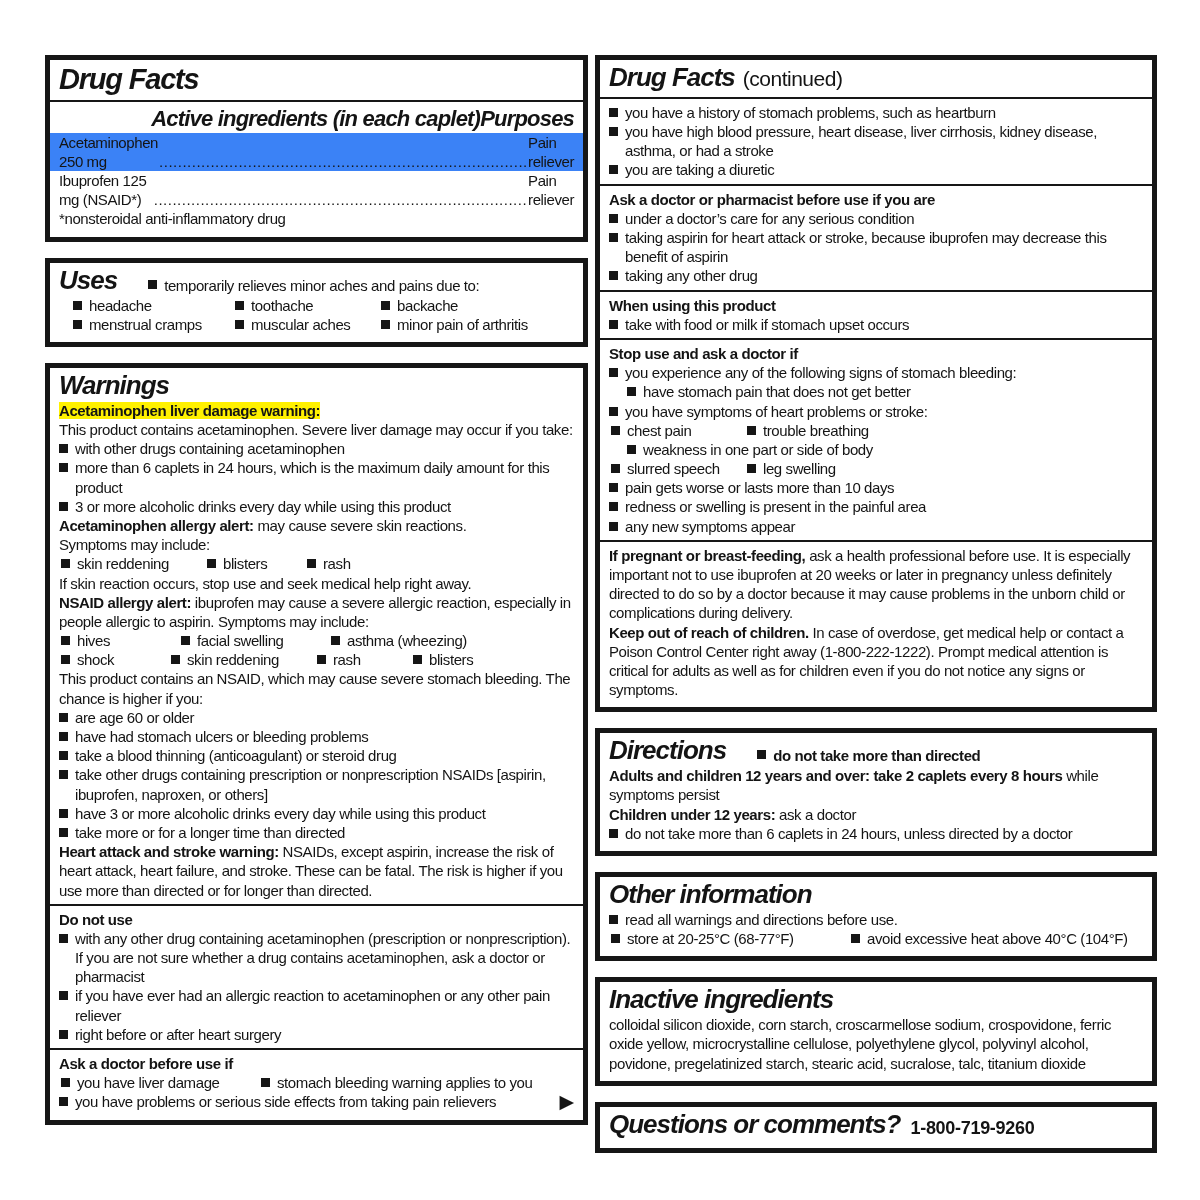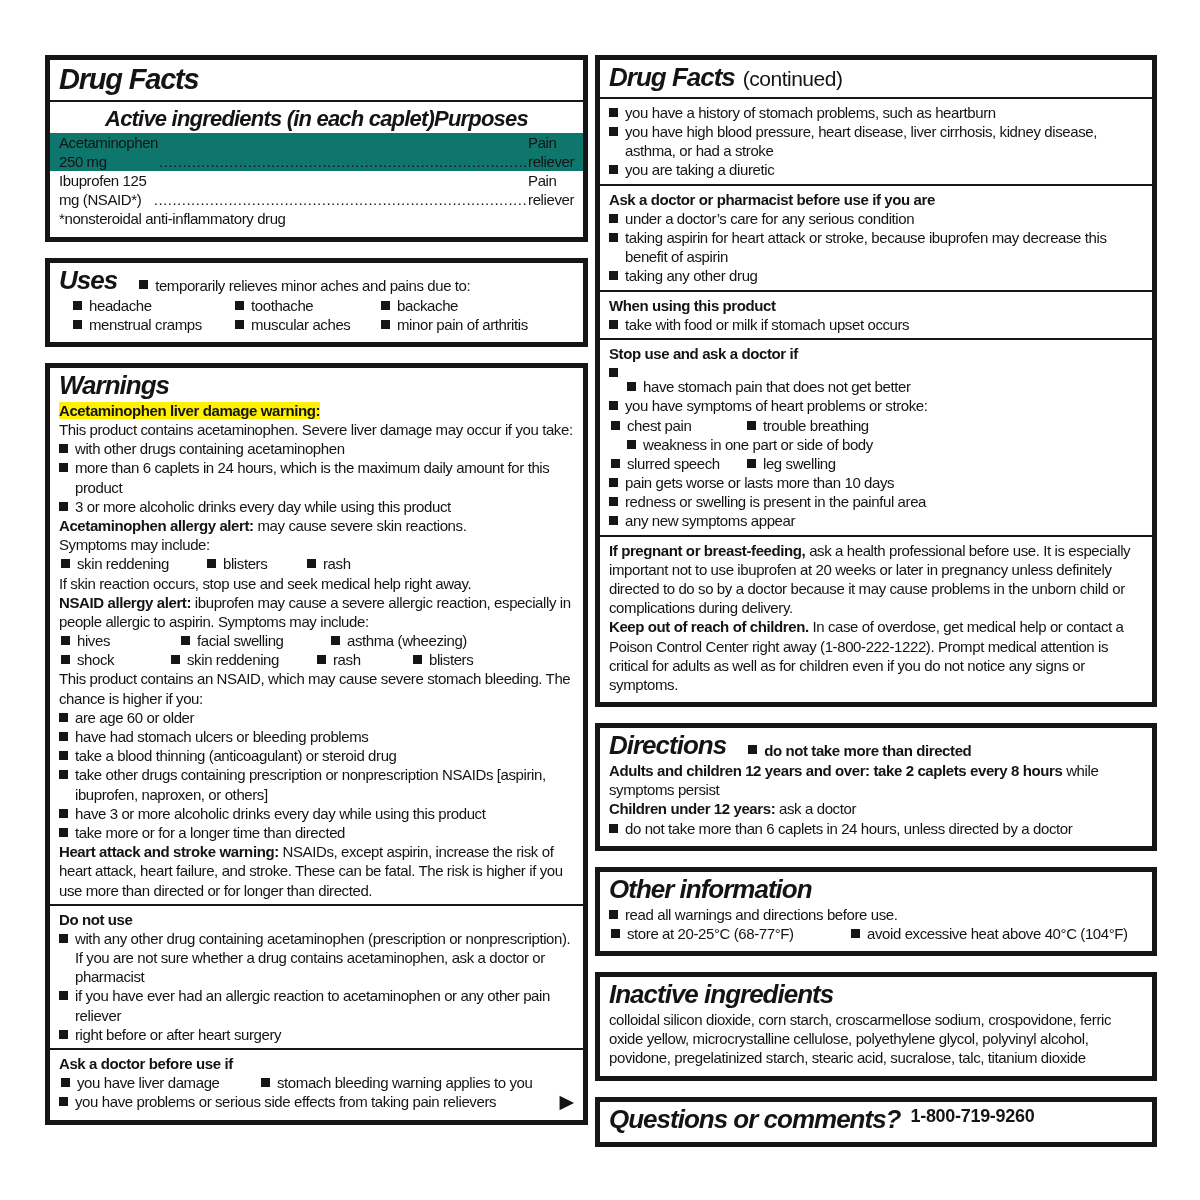--- a/index.html
+++ b/index.html
@@ -8,44 +8,44 @@
   .col{display:flex;flex-direction:column;gap:16px}
   .col-left{width:543px;flex:0 0 543px}
   .col-right{width:562px;flex:0 0 562px}
   .box{border:5px solid #161616;background:#fff;padding:3px 9px 8px;font-size:15px;line-height:1.28;letter-spacing:-0.4px}
   .t1{font-style:italic;font-weight:bold;font-size:29px;letter-spacing:-1.2px;line-height:1.15}
   .t1-sm{font-style:italic;font-weight:bold;font-size:26px;letter-spacing:-1px;line-height:1.15}
   .t2{font-style:italic;font-weight:bold;font-size:22px;letter-spacing:-0.8px;line-height:1.2}
   .suffix{font-style:normal;font-weight:normal;font-size:21px;letter-spacing:-0.5px}
   .rule{border-top:2px solid #161616;margin:4px -9px}
   .hl{background:#fff100}
-  .hlrow{margin:0 -9px;padding:0 9px;background:#0f766e}
+  .hlrow{margin:0 -9px;padding:0 9px;background:#3b82f6}
   .b{font-weight:bold}
   p{margin:0}
   .sq{display:inline-block;width:9px;height:9px;background:#161616;flex:0 0 9px;margin-right:7px;margin-top:5px}
   .bullet{display:flex;align-items:flex-start}
   .sub{padding-left:18px}
   .leader-row{display:flex;align-items:flex-end}
   .leader{flex:1 1 auto;overflow:hidden;white-space:nowrap;margin:0 1px}
   .leader::after{content:"....................................................................................................................................................";letter-spacing:0.5px}
   .head-inline{display:flex;align-items:baseline}
-  .head-inline .bullet{margin-left:22px}
+  .head-inline .bullet{margin-left:31px}
   .head-inline .sq{margin-top:4px}
-  .two-head{display:flex;justify-content:center;align-items:baseline}
+  .two-head{display:flex;justify-content:flex-end;align-items:baseline}
   .uses-grid{display:grid;grid-template-columns:162px 146px auto;padding-left:14px}
   .g3a{display:grid;grid-template-columns:146px 100px auto;padding-left:2px}
   .g4a{display:grid;grid-template-columns:110px 146px 96px auto;padding-left:2px}
   .g3b{display:grid;grid-template-columns:120px 150px auto;padding-left:2px}
   .g2a{display:grid;grid-template-columns:148px auto;padding-left:2px}
   .g2b{display:grid;grid-template-columns:136px auto;padding-left:2px}
   .g2c{display:grid;grid-template-columns:200px auto;padding-left:2px}
   .g2d{display:grid;grid-template-columns:240px auto;padding-left:2px}
   .arrow-line{display:flex;}
   .arrow{margin-left:auto;font-size:19px;line-height:1;letter-spacing:0}
-  .qrow{display:flex;align-items:flex-start;gap:10px}
+  .qrow{display:flex;align-items:flex-end;gap:10px}
   .phone{font-weight:bold;font-size:18px;letter-spacing:-0.3px}
 </style>
 </head>
 <body>
 
 <div class="wrap">
 
   <div class="col col-left">
 
     <div class="box">
@@ -276,20 +276,21 @@
       <div class="b">When using this product</div>
       <div class="bullet">
           <span class="sq"></span>
           <span>take with food or milk if stomach upset occurs</span>
         </div>
 
       <div class="rule"></div>
       <div class="b">Stop use and ask a doctor if</div>
       <div class="bullet">
           <span class="sq"></span>
+          <span>you experience any of the following signs of stomach bleeding:</span>
         </div>
       <div class="bullet sub">
           <span class="sq"></span>
           <span>have stomach pain that does not get better</span>
         </div>
       <div class="bullet">
           <span class="sq"></span>
           <span>you have symptoms of heart problems or stroke:</span>
         </div>
       <div class="g2b sub">

